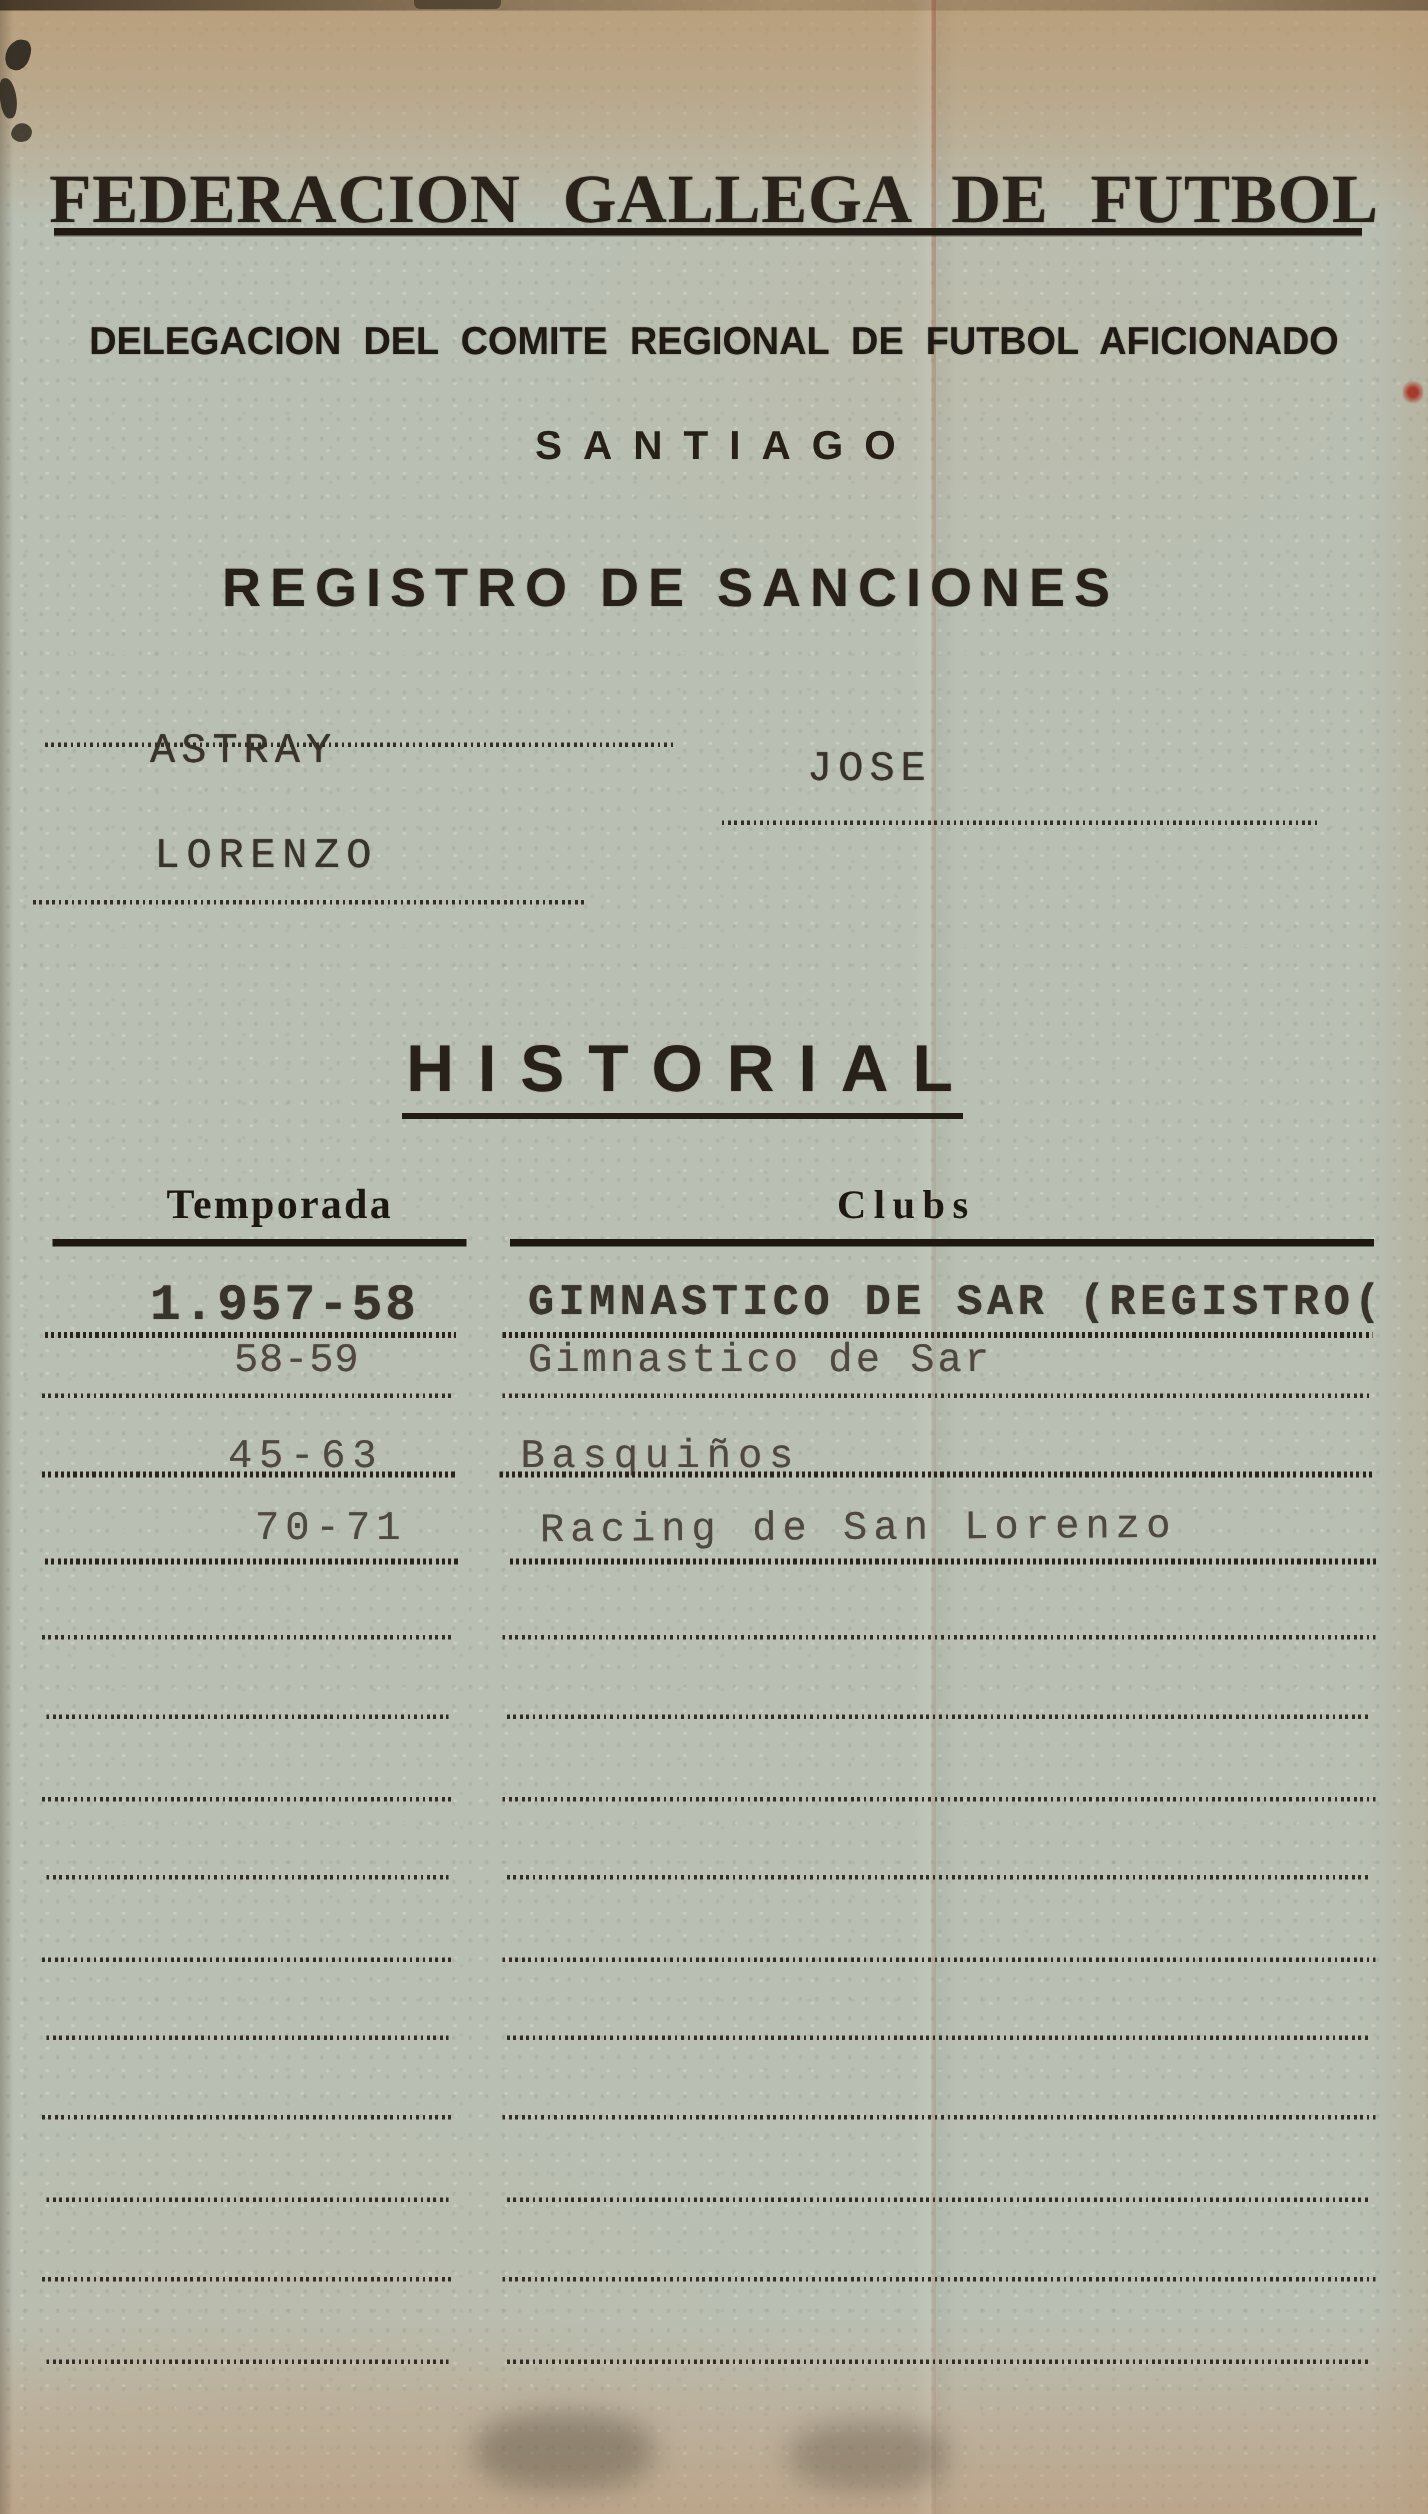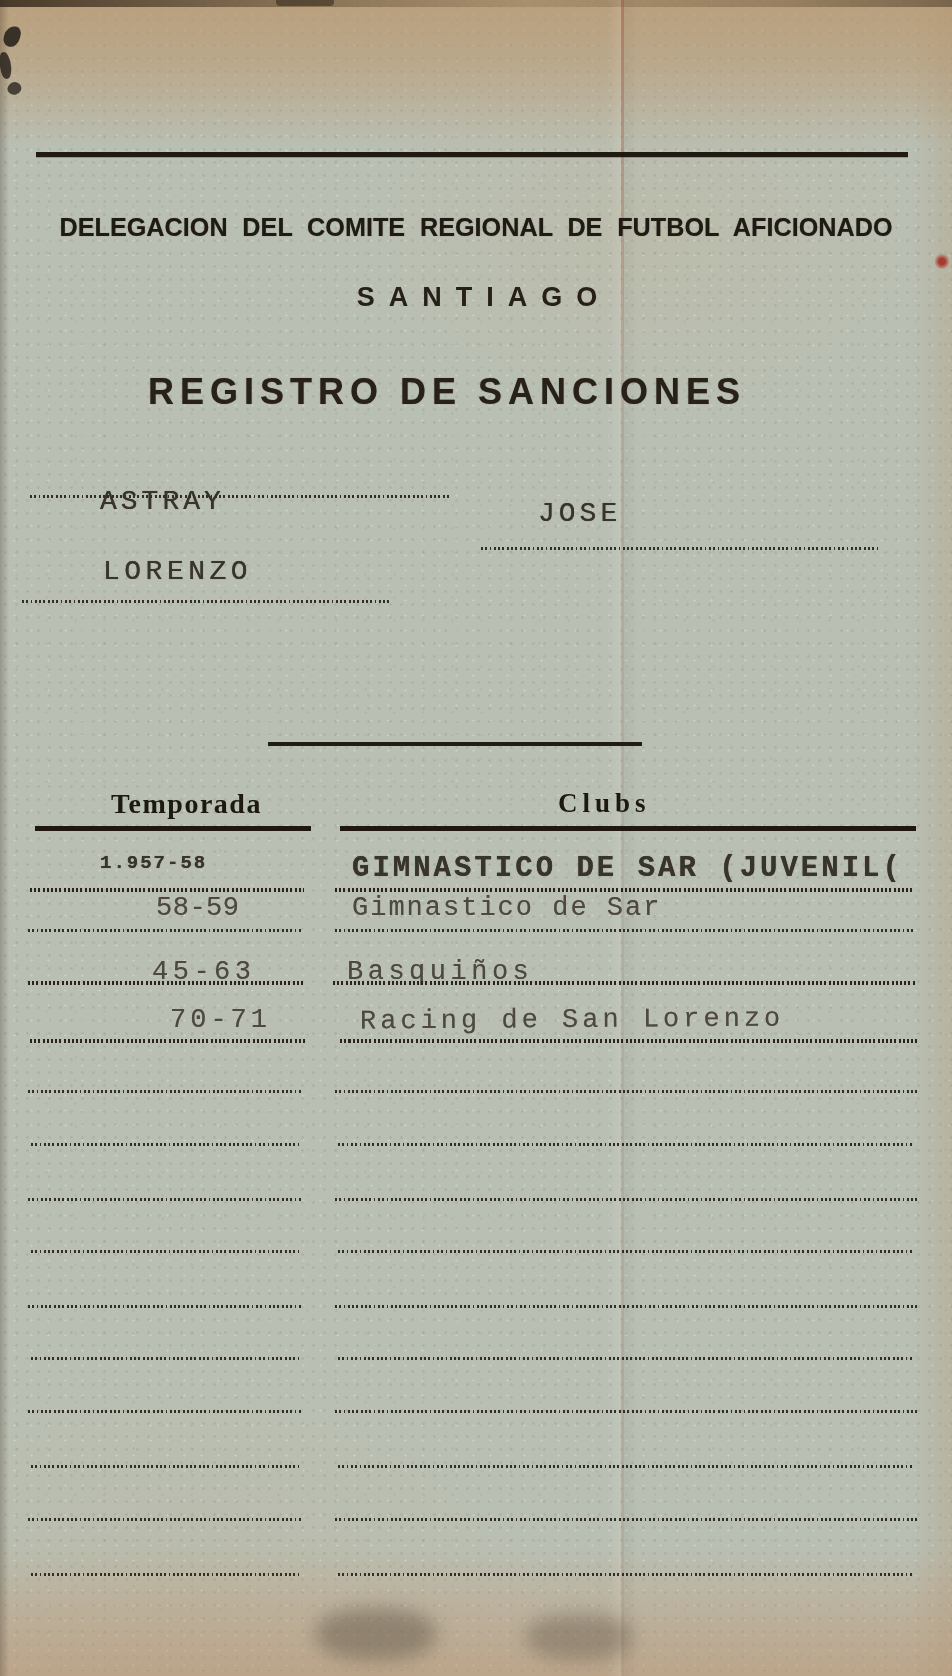--- a/index.html
+++ b/index.html
@@ -88,21 +88,21 @@
 
   
   .th-season{left:100px;top:788px;font-family:"Liberation Serif",serif;font-weight:700;
     font-size:28px;letter-spacing:1.5px;color:#1d1811;margin-left:11px;}
   .th-clubs{left:558px;top:788px;font-family:"Liberation Serif",serif;font-weight:700;
     font-size:27px;letter-spacing:5px;color:#1d1811;}
   .rule-season{left:35px;top:826px;width:276px;height:5px;background:#1e1811;}
   .rule-clubs{left:340px;top:826px;width:576px;height:5px;background:#1e1811;}
 
   
-  .r1s{left:100px;top:852px;font-size:19px;font-weight:700;letter-spacing:2px;text-align:right;}
+  .r1s{left:100px;top:852px;font-size:34px;font-weight:700;letter-spacing:2px;text-align:right;}
   .r1c{left:352px;top:852px;font-size:29px;font-weight:700;letter-spacing:3px;}
   .r2s{left:156px;top:893px;font-size:27px;letter-spacing:0.5px;}
   .r2c{left:352px;top:893px;font-size:27px;letter-spacing:2px;}
   .r3s{left:152px;top:957px;font-size:27px;letter-spacing:4.5px;}
   .r3c{left:347px;top:957px;font-size:27px;letter-spacing:4.5px;}
   .r4s{left:170px;top:1005px;font-size:27px;letter-spacing:4px;}
   .r4c{left:360px;top:1005px;font-size:27px;letter-spacing:4px;transform:rotate(-0.4deg);}
 
   
   .dot{position:absolute;height:3px;
@@ -154,41 +154,43 @@
   <div class="abs notch"></div>
   <div class="abs mark1"></div>
   <div class="abs mark2"></div>
   <div class="abs mark3"></div>
   <div class="abs crease-glow"></div>
   <div class="abs crease"></div>
   <div class="abs red-dot"></div>
   <div class="abs smudge1"></div>
   <div class="abs smudge2"></div>
 
+  <div class="abs title">FEDERACION GALLEGA DE FUTBOL</div>
   <div class="abs title-rule"></div>
   <div class="abs delegacion">DELEGACION DEL COMITE REGIONAL DE FUTBOL AFICIONADO</div>
   <div class="abs santiago">SANTIAGO</div>
   <div class="abs registro">REGISTRO DE SANCIONES</div>
 
   <div class="abs type astray">ASTRAY</div>
   <div class="abs dot ln-astray"></div>
   <div class="abs type jose">JOSE</div>
   <div class="abs dot ln-jose"></div>
   <div class="abs type lorenzo">LORENZO</div>
   <div class="abs dot ln-lorenzo"></div>
 
+  <div class="abs historial">HISTORIAL</div>
   <div class="abs historial-rule"></div>
 
   <div class="abs th-season">Temporada</div>
   <div class="abs th-clubs">Clubs</div>
   <div class="abs rule-season"></div>
   <div class="abs rule-clubs"></div>
 
   <div class="abs type r1s">1.957-58</div>
-  <div class="abs type r1c">GIMNASTICO DE SAR (JUVENIL(</div>
+  <div class="abs type r1c">GIMNASTICO DE SAR (REGISTRO(</div>
   <div class="abs dot heavy ln-r1l"></div>
   <div class="abs dot heavy ln-r1r"></div>
 
   <div class="abs type faded r2s">58-59</div>
   <div class="abs type faded r2c">Gimnastico de Sar</div>
   <div class="abs dot ln-r2l"></div>
   <div class="abs dot ln-r2r"></div>
 
   <div class="abs type faded r3s">45-63</div>
   <div class="abs type faded r3c">Basquiños</div>

